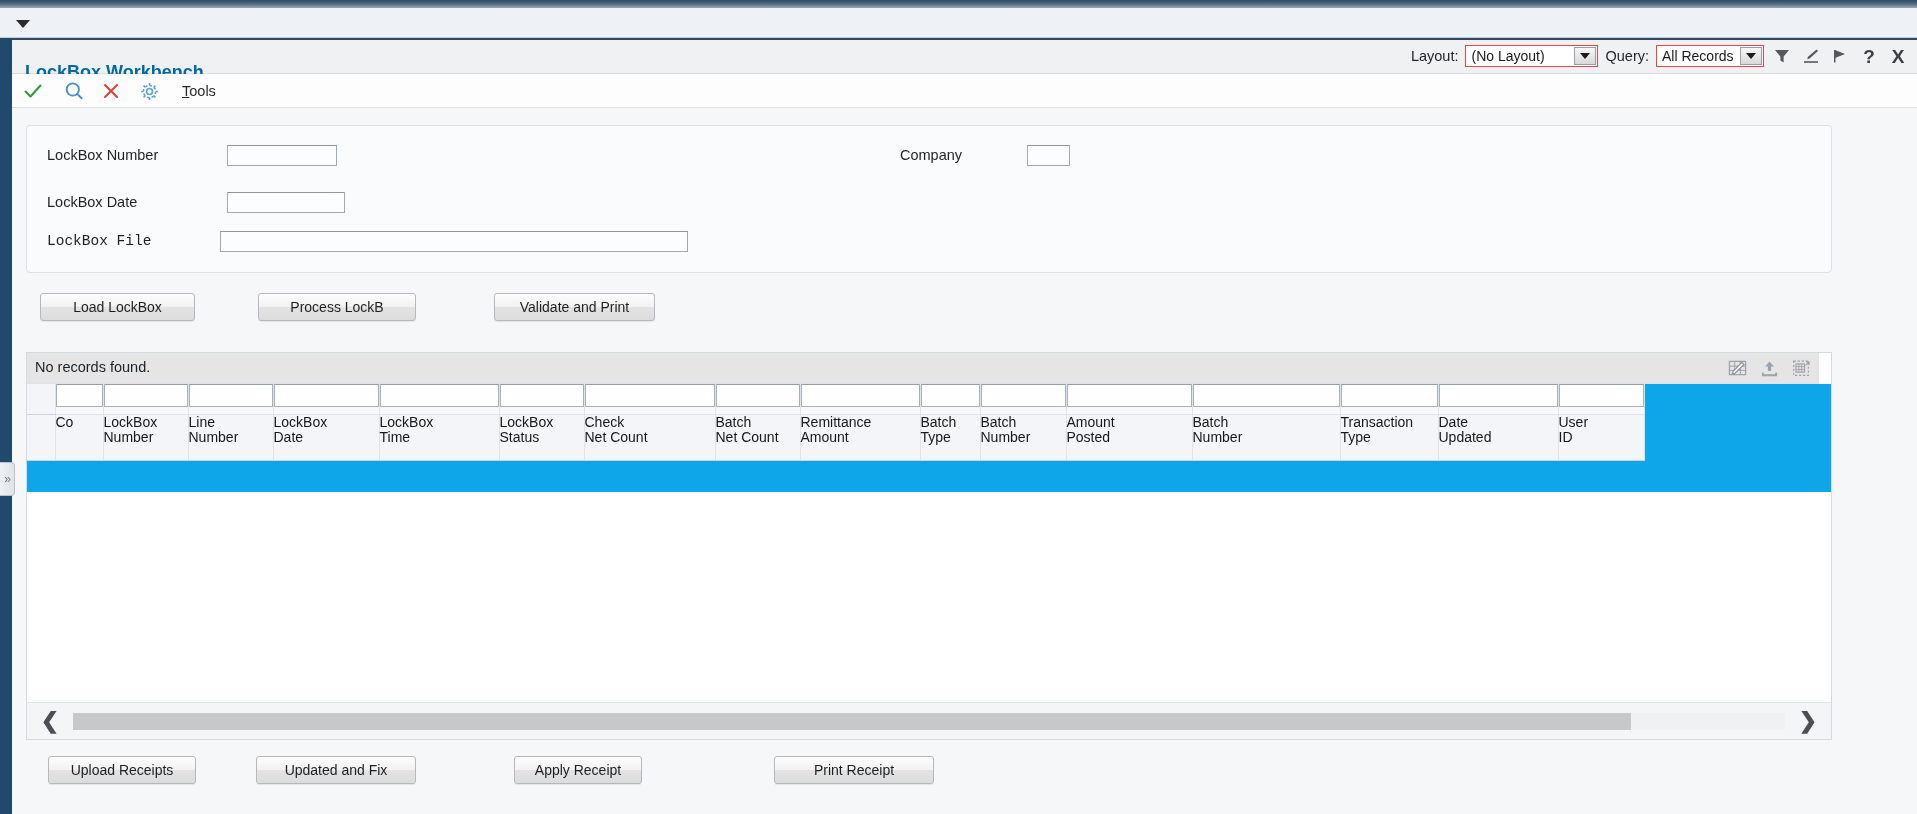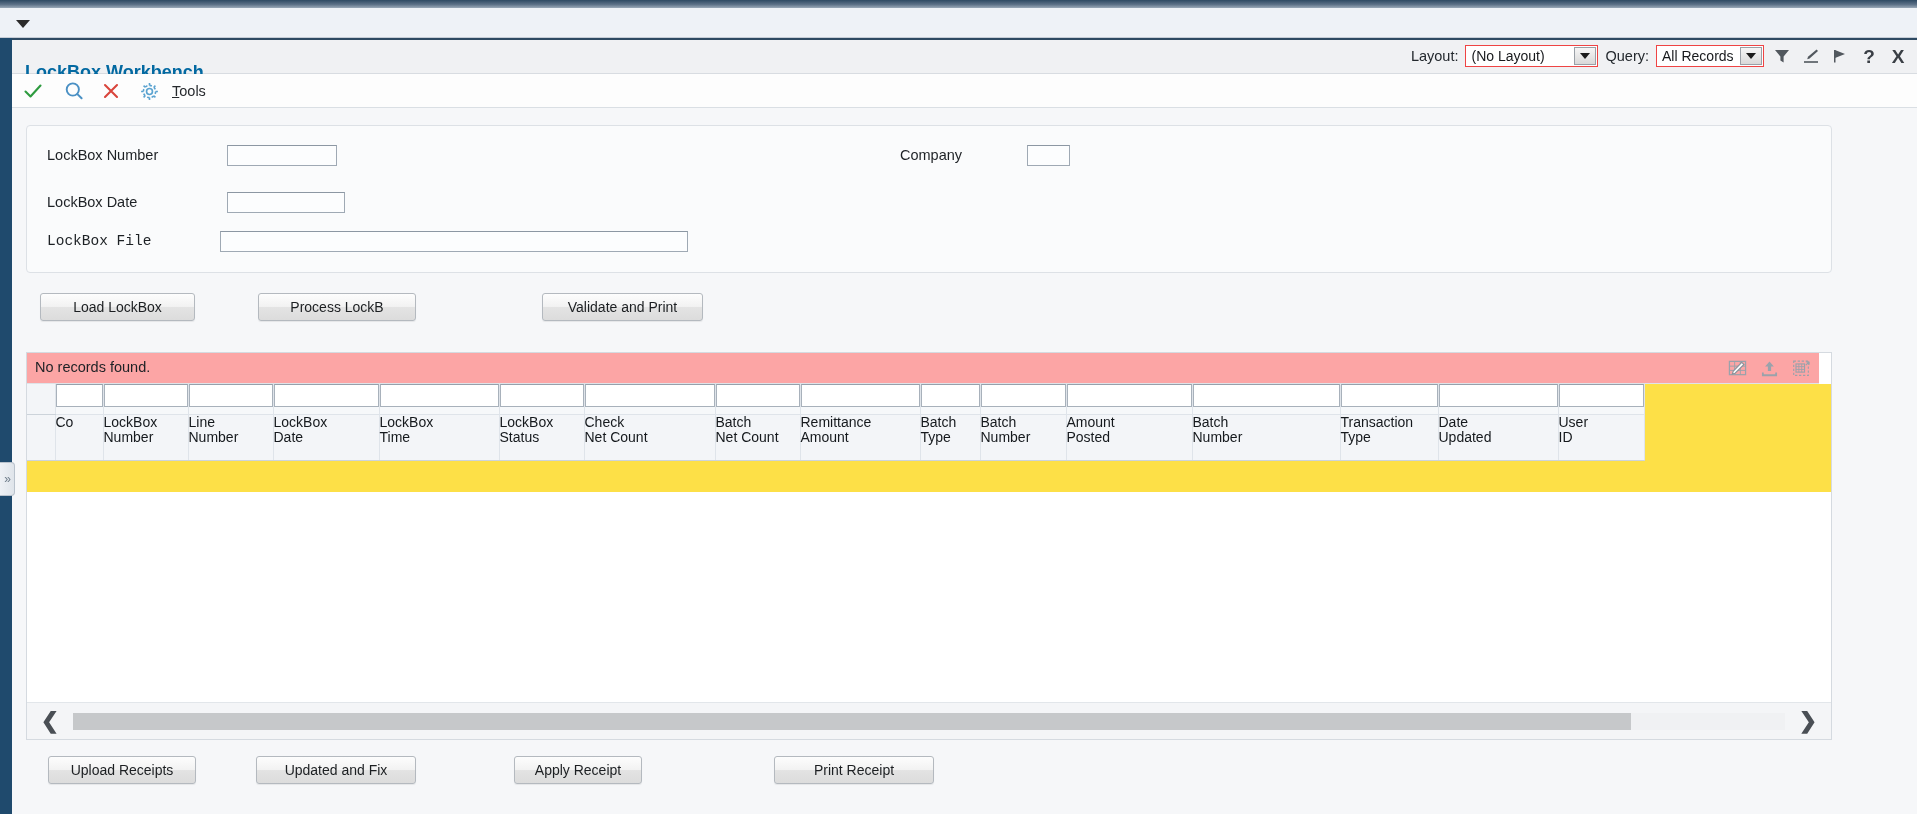--- a/index.html
+++ b/index.html
@@ -100,21 +100,21 @@
   .hicon-text { font-size: 19px; font-weight: bold; color: #3a3f45; line-height: 1; }
 
   
   .action-bar {
     position: absolute; left: 12px; top: 74px; width: 1905px; height: 34px;
     background: #fdfdfd;
     border-bottom: 1px solid #dadfe4;
   }
   .ab-item {
     position: absolute; top: 4px;
-    height: 26px; display: flex; align-items: center; gap: 10px;
+    height: 26px; display: flex; align-items: center; gap: 20px;
   }
   .ab-icon { width: 26px; height: 26px; display: flex; align-items: center; justify-content: center; }
   .ab-tools-label { font-size: 14.5px; color: #26292d; }
   .ab-tools-label u { text-decoration: underline; }
 
   
   .form-panel {
     position: absolute; left: 26px; top: 125px; width: 1806px; height: 148px;
     background: #fafbfc;
     border: 1px solid #dde1e6;
@@ -144,37 +144,37 @@
   }
 
   
   .grid-wrap {
     position: absolute; left: 26px; top: 352px; width: 1806px; height: 388px;
     background: #ffffff;
     border: 1px solid #d5dae0;
   }
   .grid-status {
     position: absolute; left: 0; top: 0; right: 12px; height: 31px;
-    background: #fca5a5;
+    background: #e5e5e5;
     border-bottom: 1px solid #dfe3e8;
   }
   .grid-status-text {
     position: absolute; left: 8px; top: 6px;
     font-size: 14.5px; color: #1d2125;
   }
   .grid-tools {
     position: absolute; right: 7px; top: 4px;
     display: flex; align-items: center; gap: 10px;
   }
   .gt-icon { width: 22px; height: 22px; display: flex; align-items: center; justify-content: center; color: #9aa2ab; }
 
   .grid-scroller {
     position: absolute; left: 0; top: 31px; right: 0; bottom: 37px;
     overflow: hidden;
-    background: #fde047;
+    background: #0ea5e9;
   }
   .grid-table {
     border-collapse: collapse;
     table-layout: fixed;
     font-size: 14px;
     color: #14181c;
   }
   .grid-table td { vertical-align: top; padding: 0; }
 
   .filter-cell {
@@ -361,21 +361,21 @@
 
     <div class="frow" style="left:873px; top:17px;gap:24px;">
       <span class="flabel" style="width:103px;">Company</span>
       <input class="finput focus-dot" style="width: 43px;" type="text" value="">
     </div>
   </div>
 
   <div>
     <button class="btn" style="left:40px; top:293px; width:155px;">Load LockBox</button>
     <button class="btn" style="left:258px; top:293px; width:158px;">Process LockB</button>
-    <button class="btn" style="left:494px; top:293px; width:161px;margin-left:48px;">Validate and Print</button>
+    <button class="btn" style="left:494px; top:293px; width:161px;">Validate and Print</button>
   </div>
 
   <div class="grid-wrap">
 
     <div class="grid-status">
       <span class="grid-status-text">No records found.</span>
       <span class="grid-tools">
         <span class="gt-icon">
           <svg width="19" height="19" viewBox="0 0 20 20">
             <rect x="1.5" y="2.5" width="17" height="14" fill="none" stroke="#9aa2ab" stroke-width="1.3"></rect>

